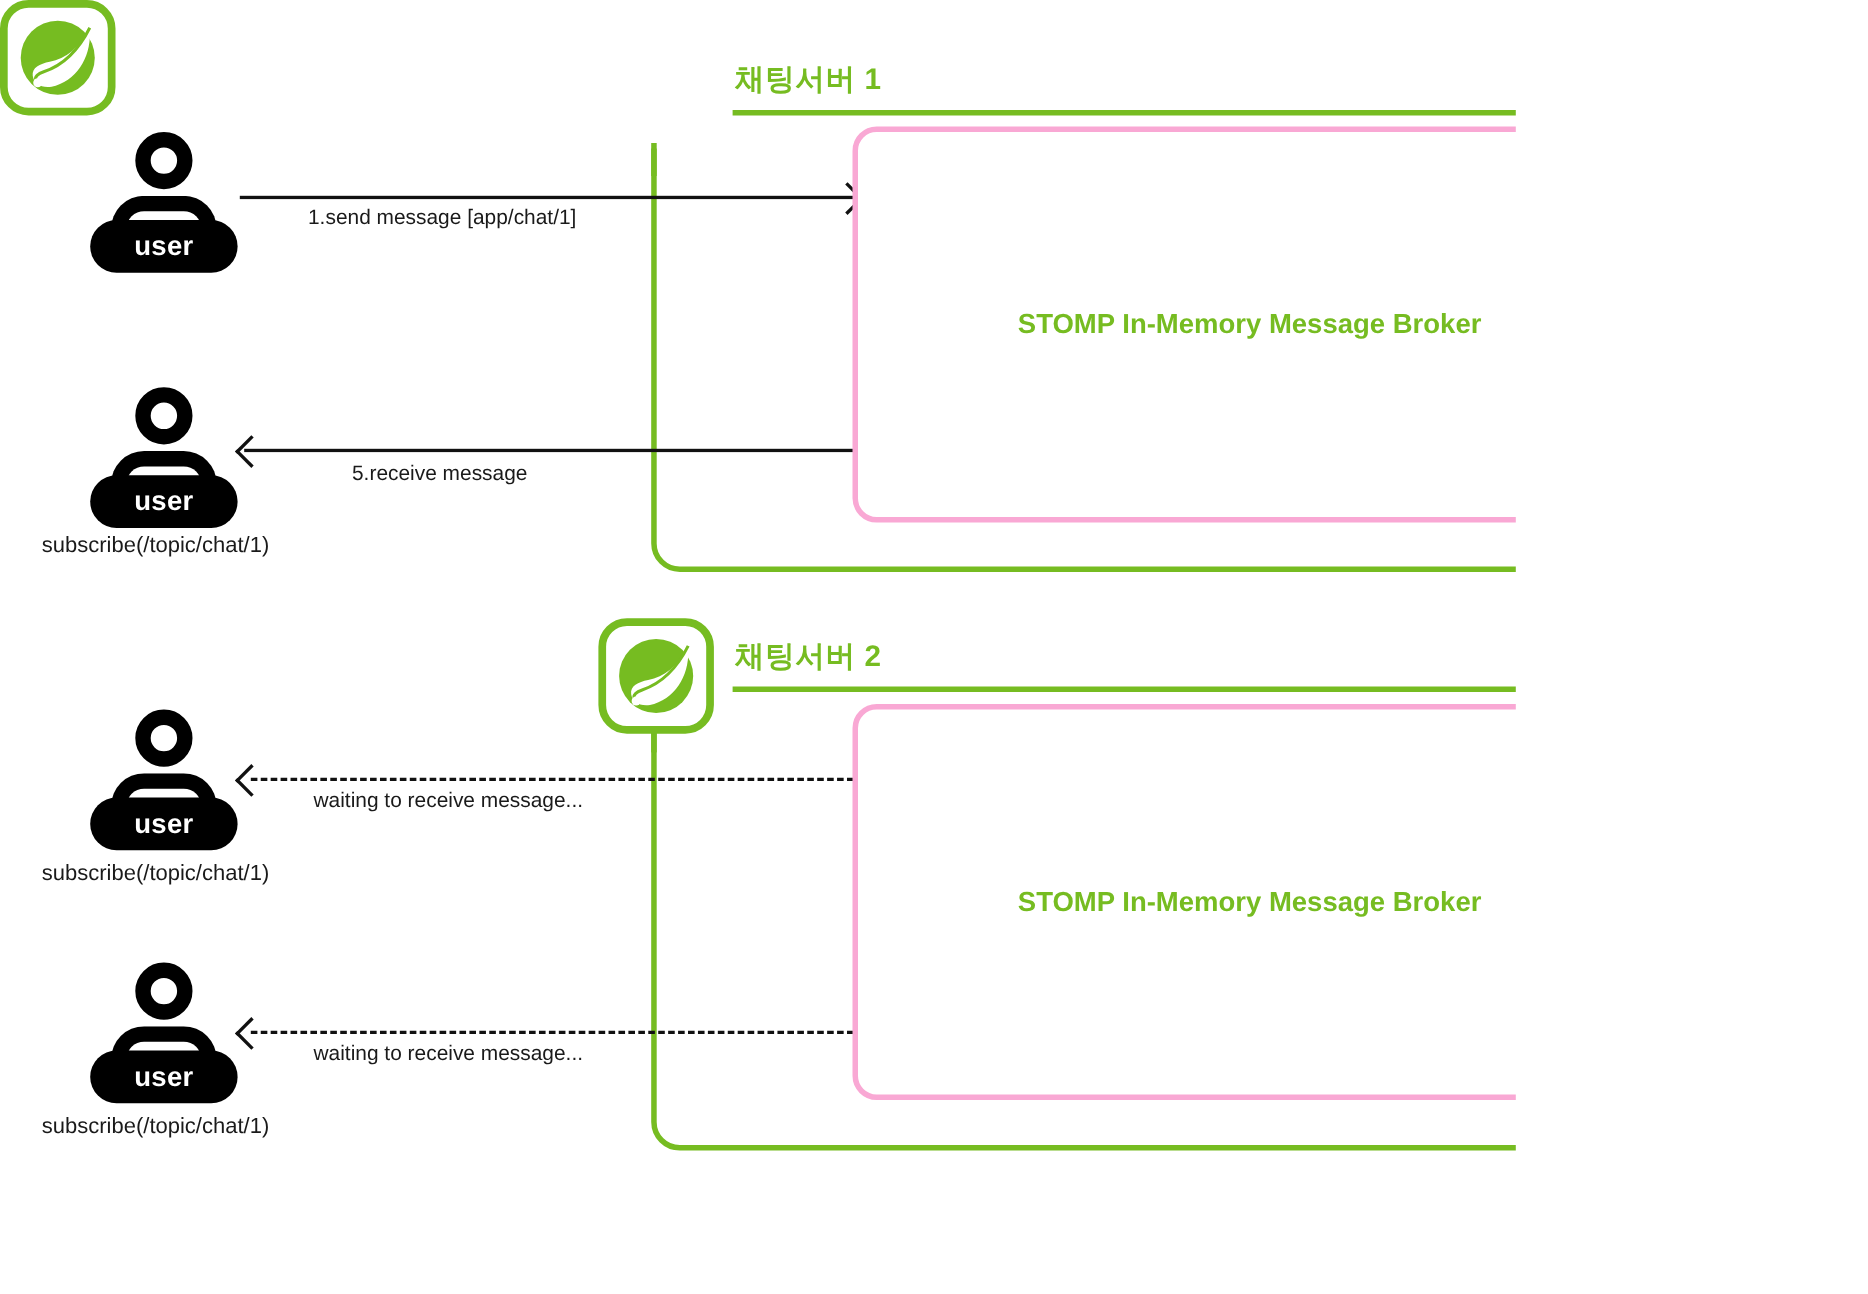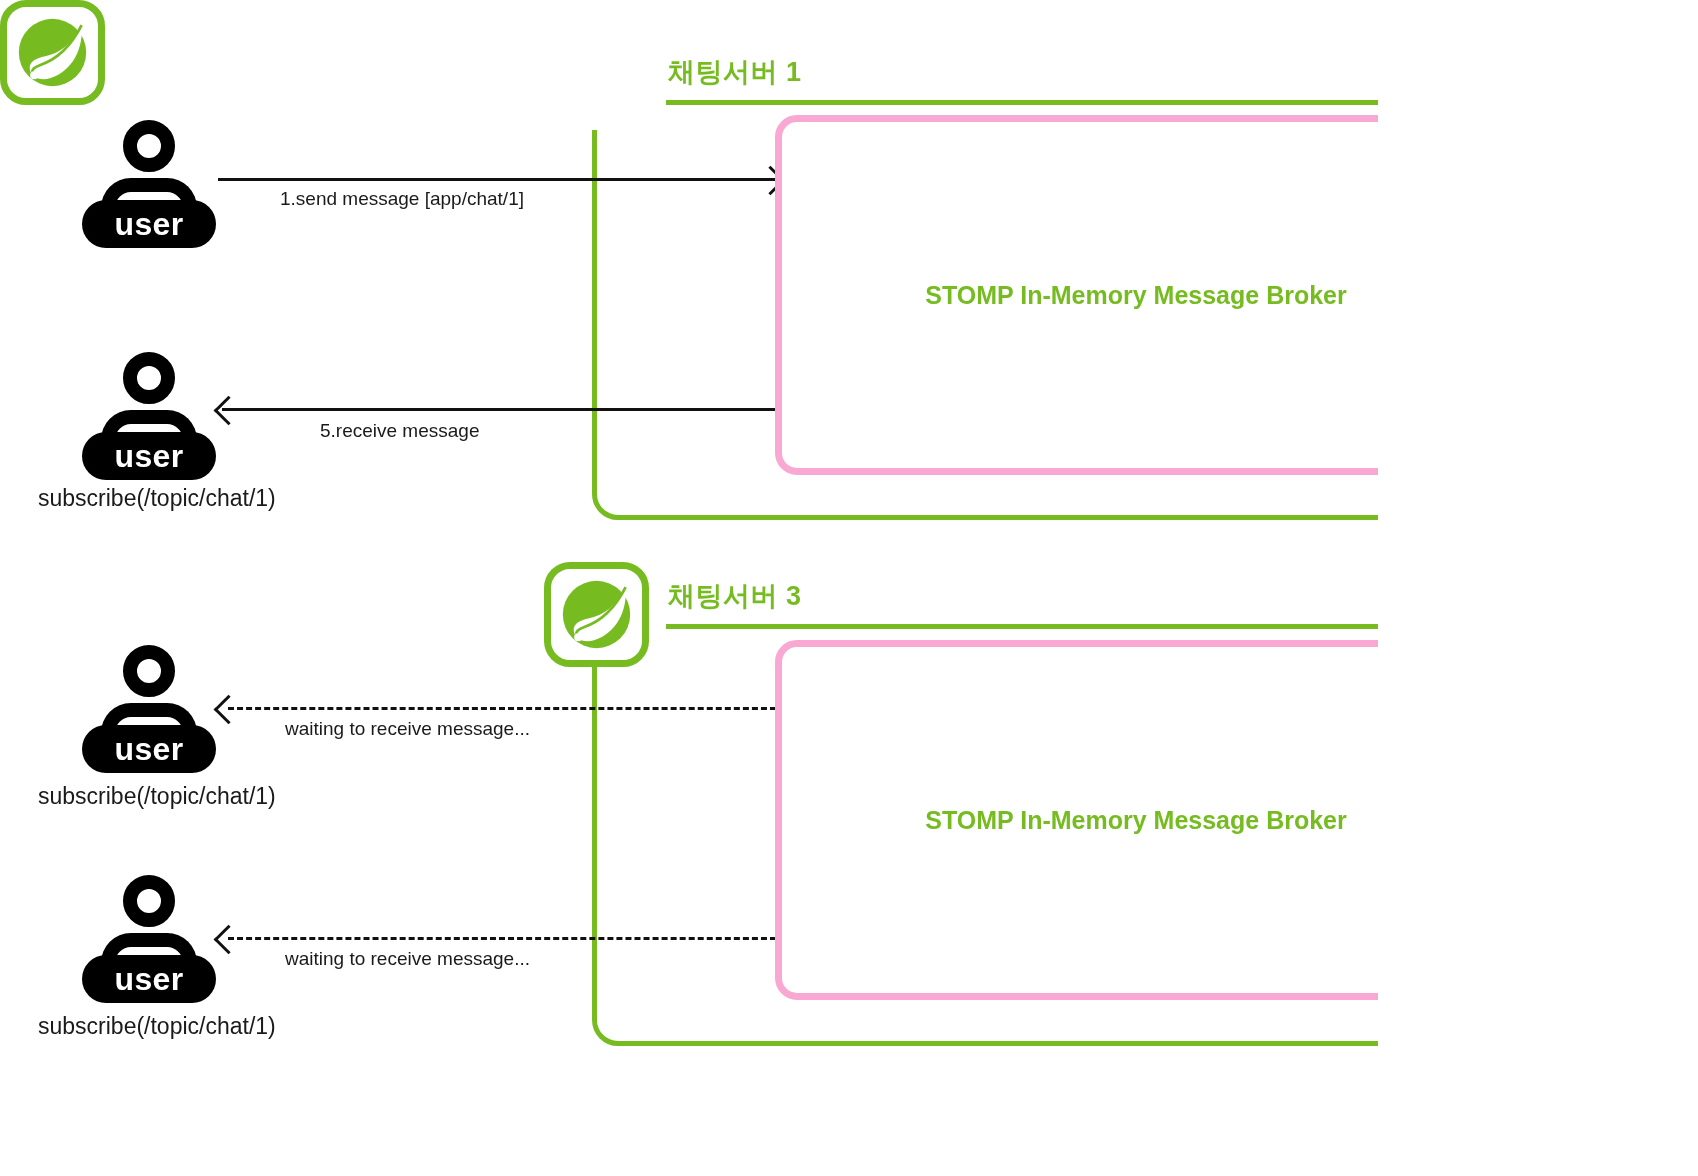--- a/index.html
+++ b/index.html
@@ -64,21 +64,21 @@
     font-size: 27px;
     letter-spacing: 0.5px;
     white-space: nowrap;
     z-index: 7;
   }
 
   
   .broker-box {
     position: absolute;
     box-sizing: border-box;
-    border: 7px solid #f9a8d4;
+    border: 5px solid #f9a8d4;
     border-radius: 22px;
     background: #ffffff;
     display: flex;
     align-items: center;
     justify-content: center;
     z-index: 5;
   }
   .broker-label {
     color: #76bc21;
     font-weight: bold;
@@ -119,29 +119,29 @@
   .user-pill {
     position: absolute;
     left: 0px;
     top: 80px;
     width: 134px;
     height: 48px;
     border-radius: 24px;
     background: #000000;
     color: #ffffff;
     font-weight: bold;
-    font-size: 32px;
+    font-size: 25px;
     display: flex;
     align-items: center;
     justify-content: center;
     letter-spacing: 0.3px;
   }
   .subscribe-note {
     position: absolute;
-    font-size: 23px;
+    font-size: 20px;
     color: #1a1a1a;
     white-space: nowrap;
     z-index: 8;
   }
 
   
   .arrow-line {
     position: absolute;
     height: 0;
     border-top: 3px solid #111111;
@@ -232,21 +232,21 @@
     <span>
       <svg viewBox="0 0 100 100" aria-hidden="true">
         <circle cx="50" cy="50" r="37" fill="#76bc21"></circle>
         <path d="M82 20 C84 46 72 70 48 78 C35 82 26 76 25 68 C24 60 32 56 42 54 C58 51 72 40 82 20 Z" fill="#ffffff"></path>
         <path d="M82 20 C70 44 54 58 36 64 C30 66 27 69 28 72" fill="none" stroke="#76bc21" stroke-width="3"></path>
         <circle cx="30" cy="75" r="4.5" fill="#ffffff"></circle>
       </svg>
     </span>
   </div>
 
-  <div class="server-title" style="left:668px; top:578px;">채팅서버 3</div>
+  <div class="server-title" style="left:668px; top:578px;">채팅서버 2</div>
 
   <div class="broker-box" style="left:775px; top:640px; width:722px; height:360px;">
     <span class="broker-label">STOMP In-Memory Message Broker</span>
   </div>
 
   <div class="user-actor" style="left:82px; top:645px;">
     <div class="user-head"></div>
     <div class="user-body"></div>
     <div class="user-pill">user</div>
   </div>

